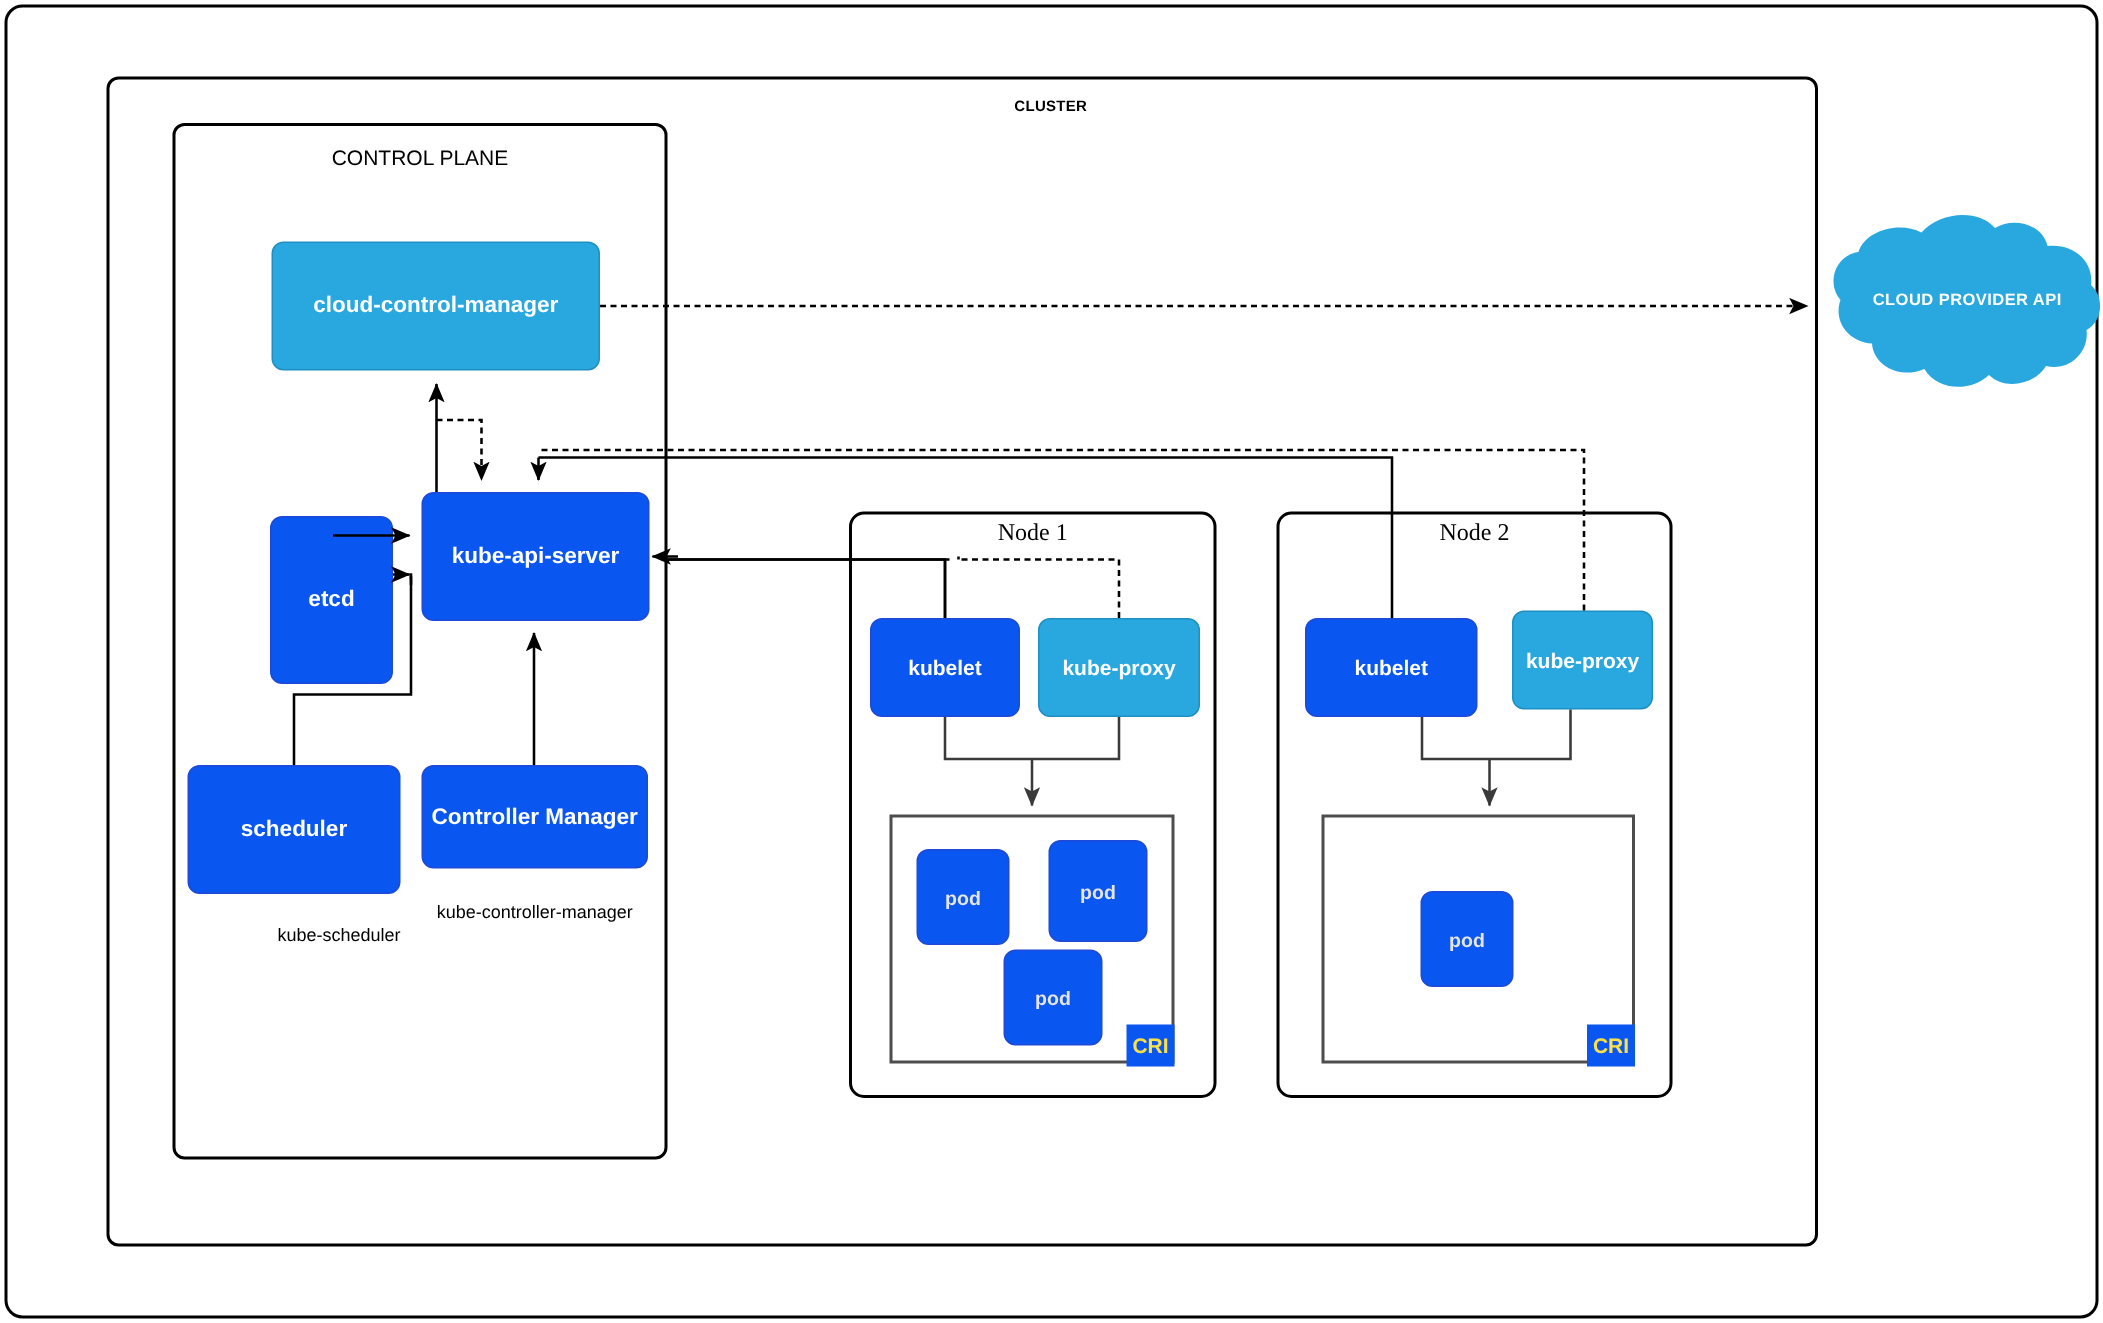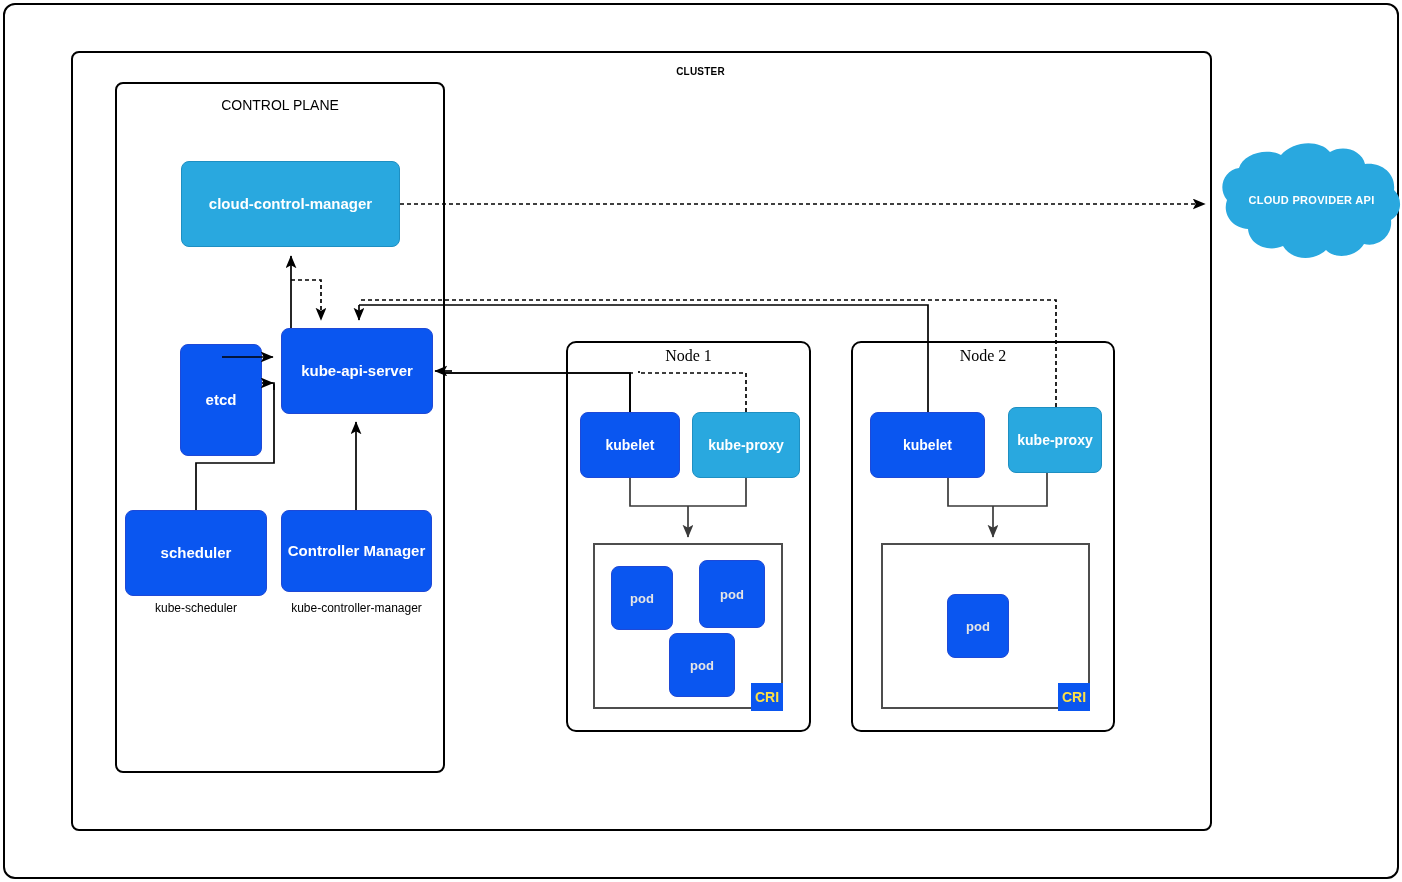--- a/index.html
+++ b/index.html
@@ -34,25 +34,25 @@
        align-items:center;justify-content:center;text-align:center;
        color:#ffffff;font-weight:bold;border-radius:8px;
        line-height:1.15;padding:2px 4px;}
   .box.dark{background:#0a56f0;border:1px solid #1f49d6;}
   .box.light{background:#29a8df;border:1px solid #1e8fc2;}
 
   #ccm-box{left:181px;top:161px;width:219px;height:86px;font-size:15px;}
   #etcd-box{left:140px;top:344px;width:82px;height:112px;font-size:15px;margin-left:40px;}
   #api-box{left:281px;top:328px;width:152px;height:86px;font-size:15px;}
   #sched-box{left:125px;top:510px;width:142px;height:86px;font-size:15px;}
-  #cm-box{left:281px;top:510px;width:151px;height:82px;font-size:15px;}
+  #cm-box{left:281px;top:510px;width:151px;height:69px;font-size:15px;}
 
   .sublabel{position:absolute;font-size:12px;color:#000;text-align:center;
             font-weight:normal;white-space:nowrap;}
-  #sched-sublabel{left:125px;top:601px;width:142px;}
+  #sched-sublabel{left:125px;top:616px;width:142px;text-align:right;}
   #cm-sublabel{left:271px;top:601px;width:171px;}
 
   
   #n1-kubelet{left:580px;top:412px;width:100px;height:66px;font-size:14px;}
   #n1-proxy{left:692px;top:412px;width:108px;height:66px;font-size:14px;}
   #n2-kubelet{left:870px;top:412px;width:115px;height:66px;font-size:14px;}
   #n2-proxy{left:1008px;top:407px;width:94px;height:66px;font-size:14px;}
 
   
   .cri-container{position:absolute;border:2px solid #4d4d4d;background:#fff;

